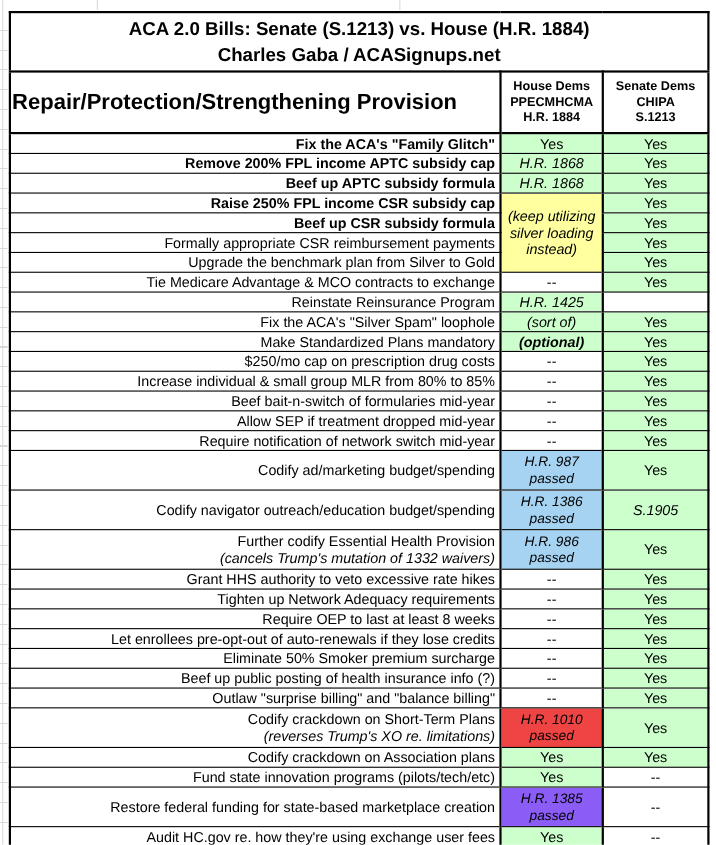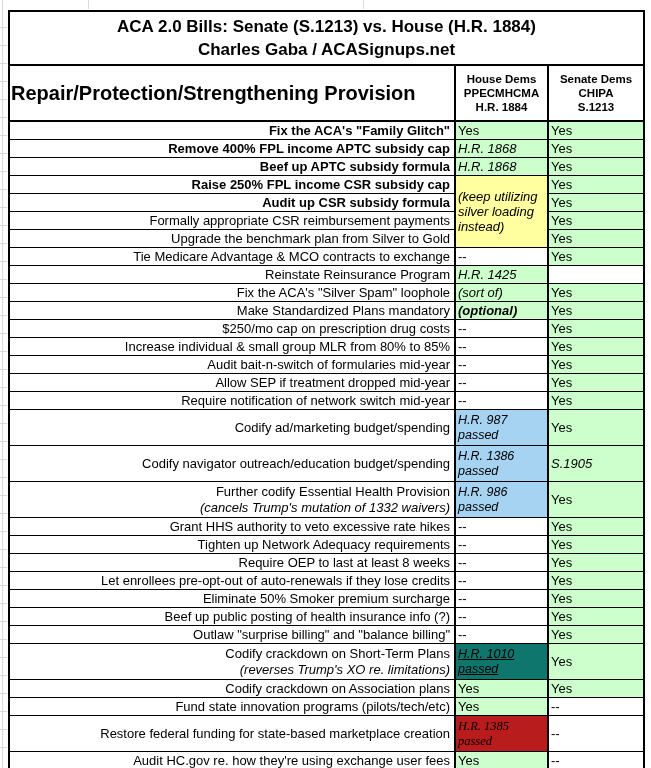--- a/index.html
+++ b/index.html
@@ -51,21 +51,21 @@
 
   td.prov {
     text-align: right; vertical-align: middle;
     padding: 0 4px 0 2px;
     font-size: 13px; line-height: 16px; white-space: nowrap;
   }
   td.prov.bold { font-weight: bold; }
   .sub { font-style: italic; }
 
   td.val {
-    vertical-align: middle;
+    text-align: center; vertical-align: middle;
     font-size: 13px; line-height: 15px; padding: 0 2px;
   }
   td.val.two { font-size: 12.5px; }
   .ital { font-style: italic; }
 </style>
 </head>
 <body>
 
 <div id="sheet">
   <div class="margin-ticks"></div>
@@ -110,21 +110,21 @@
           </td>
           <td class="val vb" style="background: rgb(204, 255, 204);">
             <div>Yes</div>
           </td>
           <td class="val vb" style="background: rgb(204, 255, 204);">
             <div>Yes</div>
           </td>
         </tr>
         <tr class="single">
           <td class="prov bold">
-            <div>Remove 400% FPL income APTC subsidy cap</div>
+            <div>Remove 200% FPL income APTC subsidy cap</div>
           </td>
           <td class="val vb ital" style="background: rgb(204, 255, 204);">
             <div>H.R. 1868</div>
           </td>
           <td class="val vb" style="background: rgb(204, 255, 204);">
             <div>Yes</div>
           </td>
         </tr>
         <tr class="single">
           <td class="prov bold">
@@ -143,21 +143,21 @@
           </td>
           <td class="val vb ital" rowspan="4" style="background: rgb(255, 255, 160);">
             <div>(keep utilizing silver loading instead)</div>
           </td>
           <td class="val vb" style="background: rgb(204, 255, 204);">
             <div>Yes</div>
           </td>
         </tr>
         <tr class="single">
           <td class="prov bold">
-            <div>Audit up CSR subsidy formula</div>
+            <div>Beef up CSR subsidy formula</div>
           </td>
           <td class="val vb" style="background: rgb(204, 255, 204);">
             <div>Yes</div>
           </td>
         </tr>
         <tr class="single">
           <td class="prov">
             <div>Formally appropriate CSR reimbursement payments</div>
           </td>
           <td class="val vb" style="background: rgb(204, 255, 204);">
@@ -233,21 +233,21 @@
           </td>
           <td class="val vb" style="background: rgb(255, 255, 255);">
             <div>--</div>
           </td>
           <td class="val vb" style="background: rgb(204, 255, 204);">
             <div>Yes</div>
           </td>
         </tr>
         <tr class="single">
           <td class="prov">
-            <div>Audit bait-n-switch of formularies mid-year</div>
+            <div>Beef bait-n-switch of formularies mid-year</div>
           </td>
           <td class="val vb" style="background: rgb(255, 255, 255);">
             <div>--</div>
           </td>
           <td class="val vb" style="background: rgb(204, 255, 204);">
             <div>Yes</div>
           </td>
         </tr>
         <tr class="single">
           <td class="prov">
@@ -383,21 +383,21 @@
           </td>
           <td class="val vb" style="background: rgb(204, 255, 204);">
             <div>Yes</div>
           </td>
         </tr>
         <tr class="tall">
           <td class="prov">
             <div>Codify crackdown on Short-Term Plans</div>
             <div class="sub">(reverses Trump's XO re. limitations)</div>
           </td>
-          <td class="val vb two ital" style="background: #0f766e; text-decoration: underline;">
+          <td class="val vb two ital" style="background: #ef4444;">
             <div>H.R. 1010</div>
             <div>passed</div>
           </td>
           <td class="val vb" style="background: rgb(204, 255, 204);">
             <div>Yes</div>
           </td>
         </tr>
         <tr class="single">
           <td class="prov">
             <div>Codify crackdown on Association plans</div>
@@ -417,21 +417,21 @@
             <div>Yes</div>
           </td>
           <td class="val vb" style="background: rgb(255, 255, 255);">
             <div>--</div>
           </td>
         </tr>
         <tr class="tall">
           <td class="prov">
             <div>Restore federal funding for state-based marketplace creation</div>
           </td>
-          <td class="val vb two ital" style="background: #b91c1c; font-family: Liberation Serif, serif;">
+          <td class="val vb two ital" style="background: #8b5cf6;">
             <div>H.R. 1385</div>
             <div>passed</div>
           </td>
           <td class="val vb" style="background: rgb(255, 255, 255);">
             <div>--</div>
           </td>
         </tr>
         <tr class="single">
           <td class="prov">
             <div>Audit HC.gov re. how they're using exchange user fees</div>

